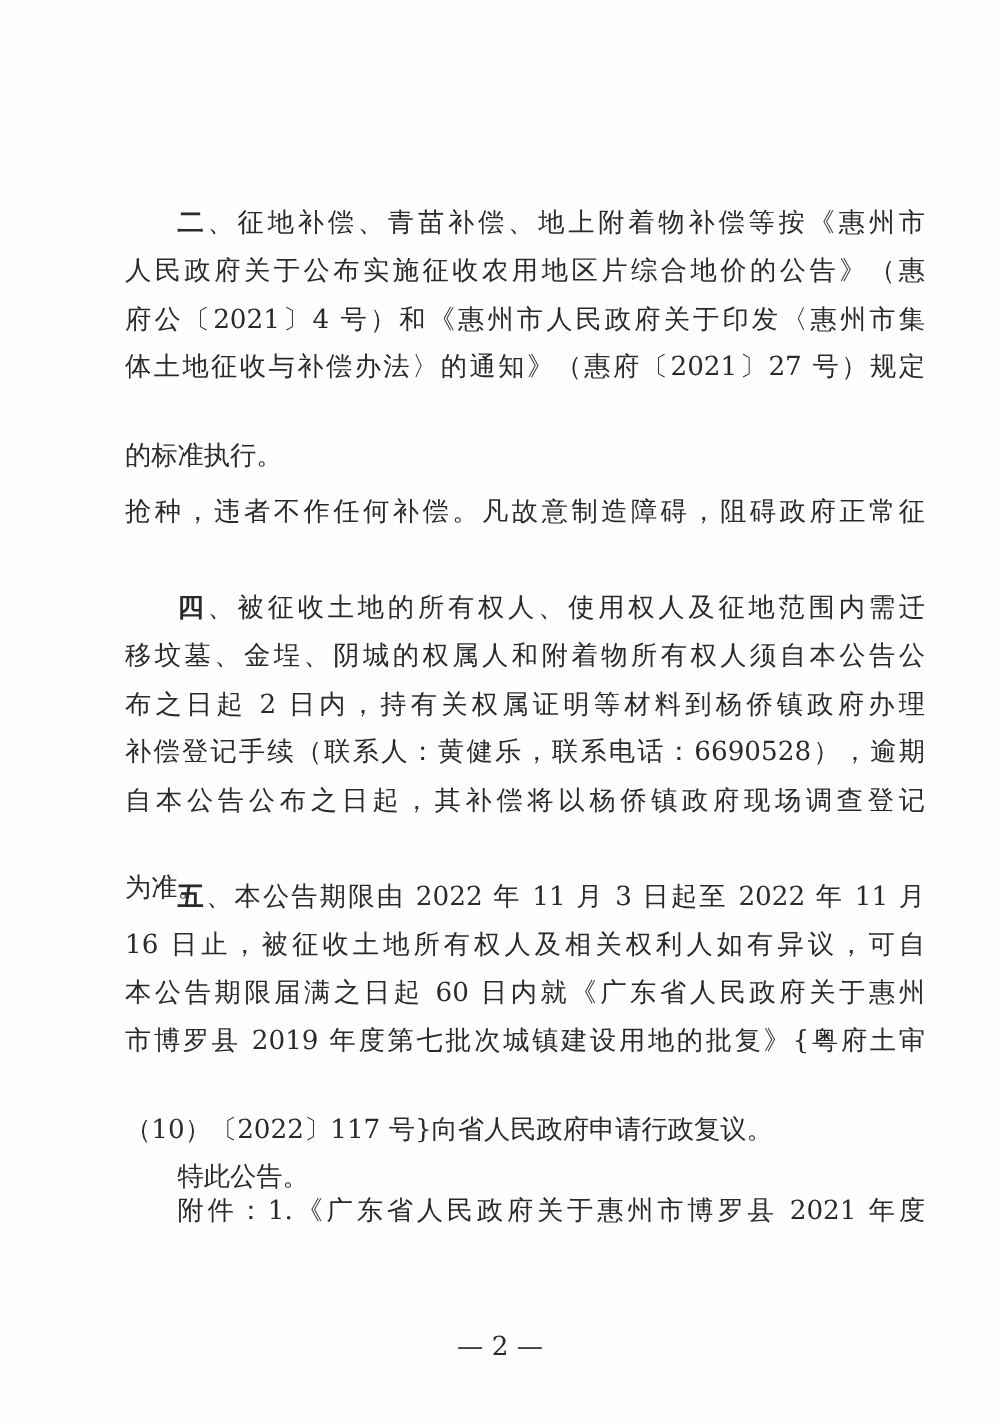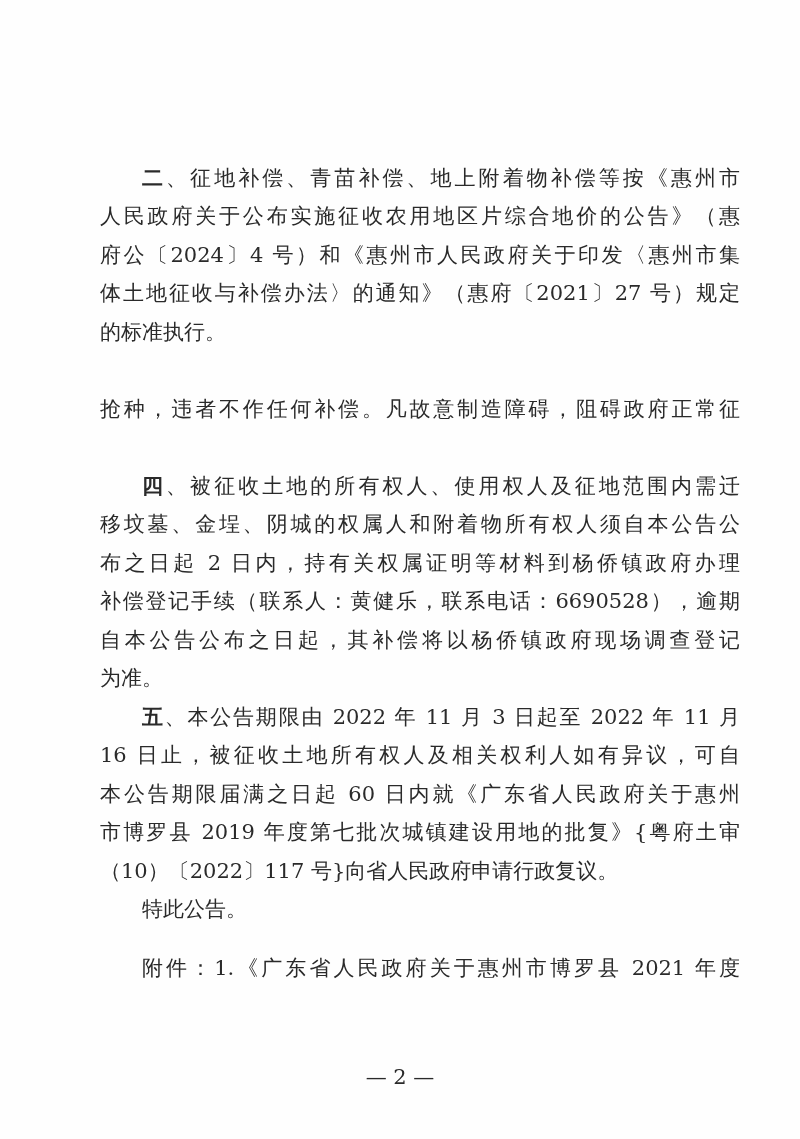--- a/index.html
+++ b/index.html
@@ -18,39 +18,39 @@
     width: 640px;
     font-size: 21px;
     line-height: 26px;
     height: 26px;
     white-space: nowrap;
     text-align: justify;
     text-align-last: justify;
     letter-spacing: 0;
   }
   .line.indent { left: 142px; width: 598px; }
-  .line.last { text-align-last: left; }
+  .line.last { text-align-last: left; margin-top: 32px; }
   .num { font-weight: bold; }
   .footer {
     position: absolute;
     left: 0; width: 800px;
     top: 1064px;
     text-align: center;
     font-size: 21px;
     line-height: 26px;
   }
 </style>
 </head>
 <body>
 
 <div class="page">
 
   <div class="line indent" style="top:165px"><span class="num">二</span><span>、征地补偿、青苗补偿、地上附着物补偿等按《惠州市</span></div>
   <div class="line" style="top:203px">人民政府关于公布实施征收农用地区片综合地价的公告》（惠</div>
-  <div class="line" style="top:242px">府公〔2024〕4 号）和《惠州市人民政府关于印发〈惠州市集</div>
+  <div class="line" style="top:242px">府公〔2021〕4 号）和《惠州市人民政府关于印发〈惠州市集</div>
   <div class="line" style="top:280px">体土地征收与补偿办法〉的通知》（惠府〔2021〕27 号）规定</div>
   <div class="line last" style="top:319px">的标准执行。</div>
 
   <div class="line" style="top:396px">抢种，违者不作任何补偿。凡故意制造障碍，阻碍政府正常征</div>
 
   <div class="line indent" style="top:473px"><span class="num">四</span><span>、被征收土地的所有权人、使用权人及征地范围内需迁</span></div>
   <div class="line" style="top:511px">移坟墓、金埕、阴城的权属人和附着物所有权人须自本公告公</div>
   <div class="line" style="top:550px">布之日起 2 日内，持有关权属证明等材料到杨侨镇政府办理</div>
   <div class="line" style="top:588px">补偿登记手续（联系人：黄健乐，联系电话：6690528），逾期</div>
   <div class="line" style="top:627px">自本公告公布之日起，其补偿将以杨侨镇政府现场调查登记</div>

